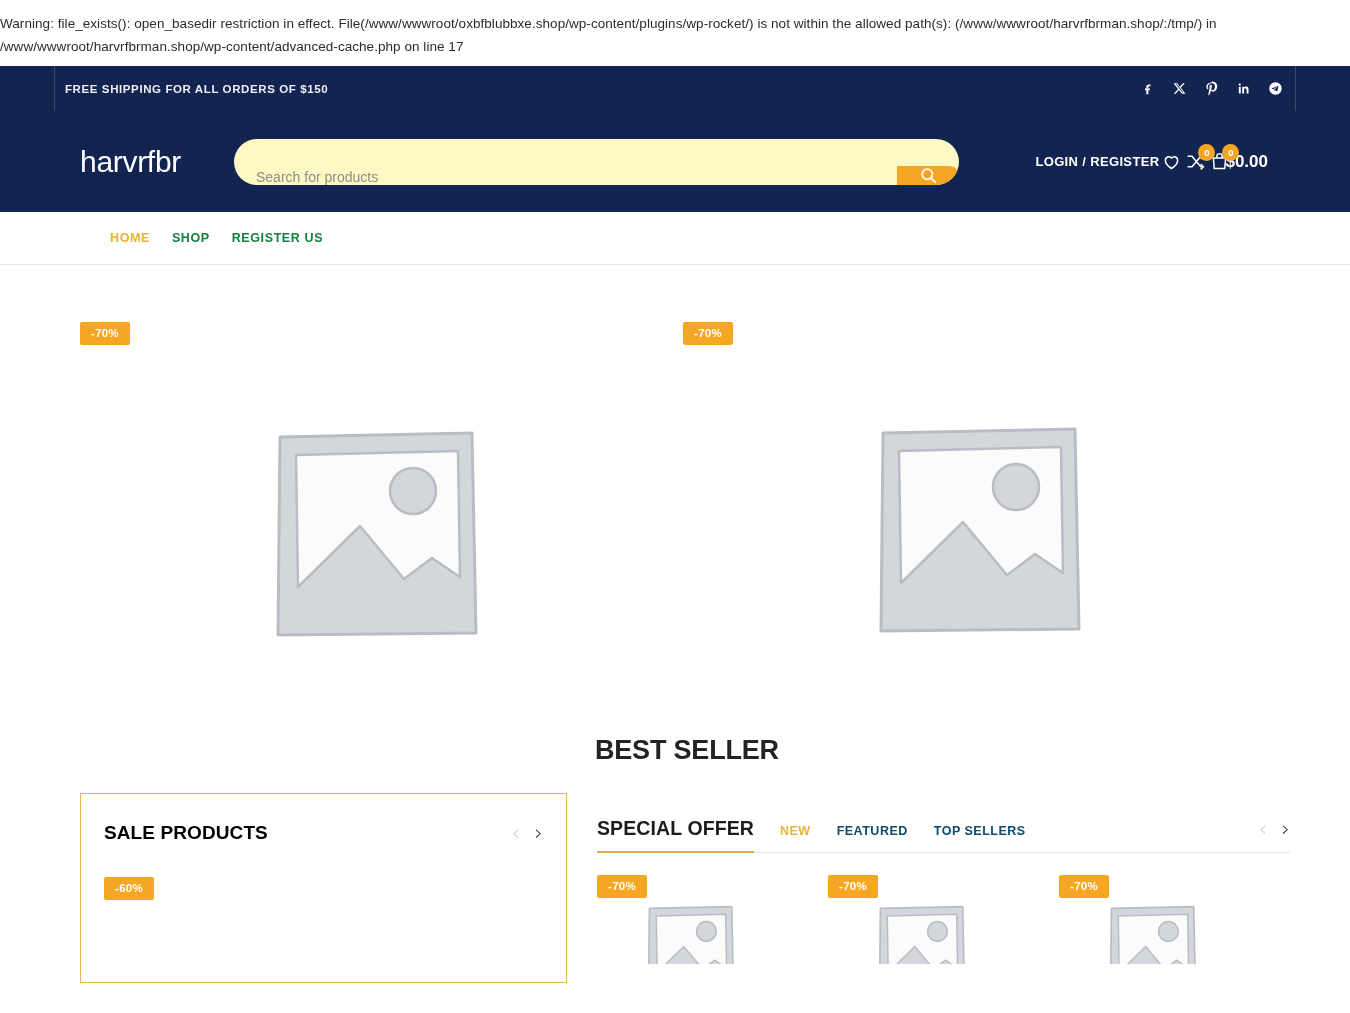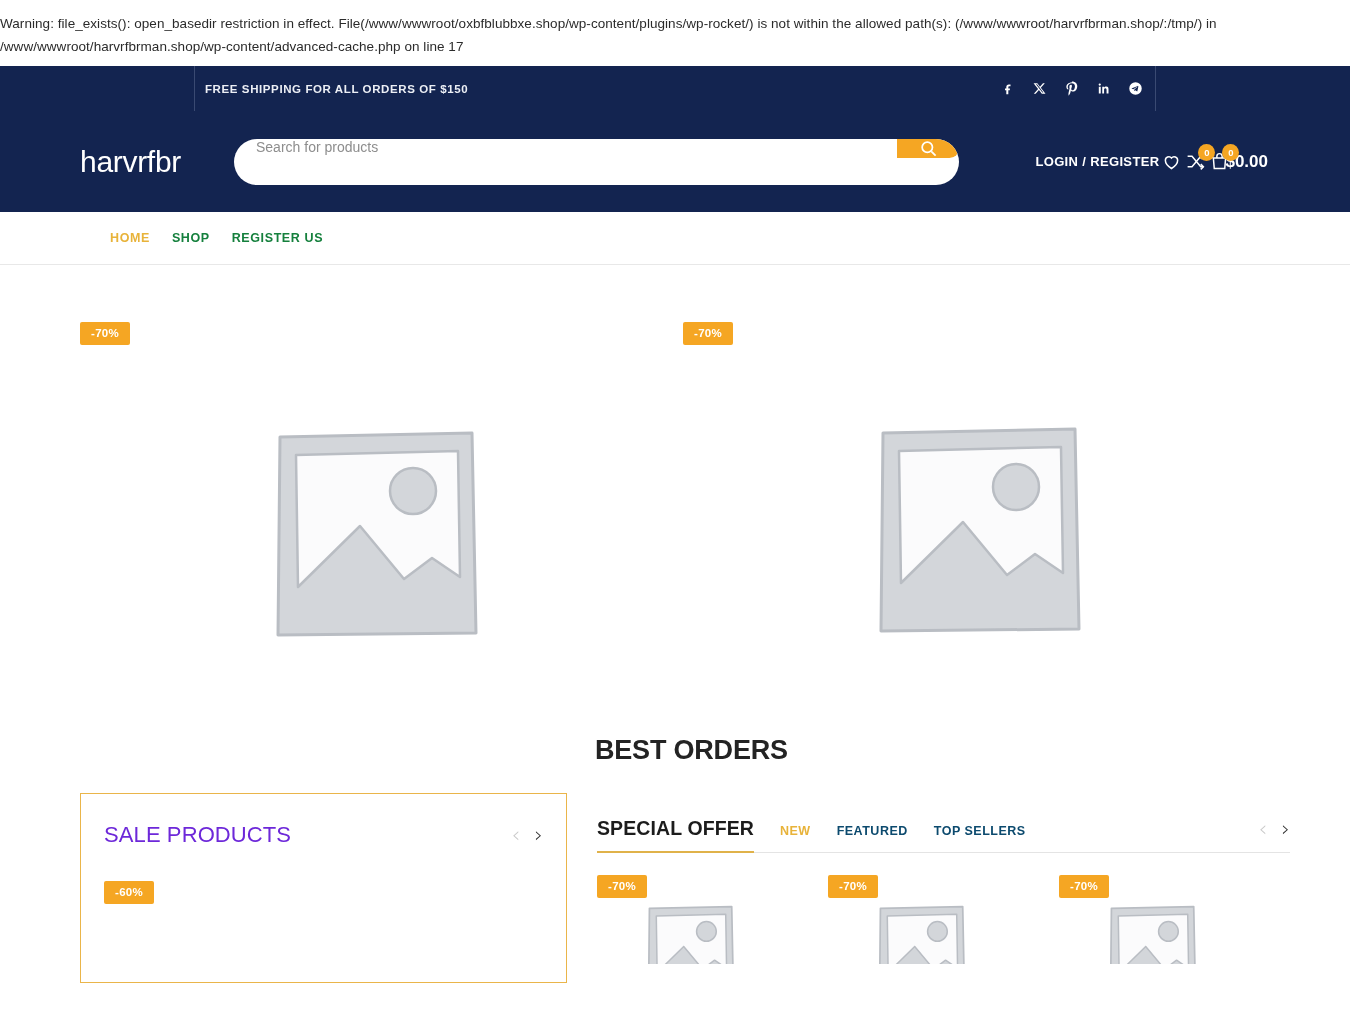--- a/index.html
+++ b/index.html
@@ -23,21 +23,21 @@
 
   
   .topbar {
     height: 45px;
     background: #132450;
     display: flex;
     align-items: stretch;
     position: relative;
   }
   .topbar-inner {
-    width: 962px;
+    width: 1242px;
     margin: 0 auto;
     display: flex;
     align-items: center;
     justify-content: space-between;
     border-left: 1px solid #3a4a72;
     border-right: 1px solid #3a4a72;
     padding: 0 0 0 10px;
   }
   .topbar-msg {
     color: #eceff5;
@@ -74,22 +74,22 @@
     font-weight: 400;
     letter-spacing: -0.3px;
     width: 148px;
     flex: none;
   }
   .searchbar {
     flex: none;
     width: 725px;
     height: 46px;
     display: flex;
-    align-items: flex-start;
-    background: #ffffff;
+    align-items: flex-end;
+    background: #fef9c3;
     border-radius: 23px;
     overflow: hidden;
     margin-left: 6px;
   }
   .search-input {
     flex: 1;
     border: none;
     outline: none;
     padding: 0 22px;
     font-size: 14px;
@@ -227,24 +227,24 @@
     padding: 28px 23px 0 23px;
     height: 190px;
     position: relative;
   }
   .panel-head {
     display: flex;
     align-items: center;
     justify-content: space-between;
   }
   .panel-title {
-    font-size: 22px;
-    font-weight: 400;
+    font-size: 19px;
+    font-weight: 700;
     letter-spacing: 0.1px;
-    color: #6d28d9;
+    color: #000000;
   }
   .arrows { display: flex; align-items: center; gap: 14px; }
   .arrow { font-size: 22px; line-height: 1; cursor: pointer; font-family: "DejaVu Sans", sans-serif; font-weight: 300; }
   .arrow.prev { color: #c9c9c9; }
   .arrow.next { color: #333333; }
 
   .offer-panel { flex: 1; position: relative; }
   .offer-head {
     display: flex;
     align-items: flex-end;
@@ -398,21 +398,21 @@
       <svg width="210" height="215" viewBox="0 0 210 215">
         <path d="M8 10 L200 6 L204 206 L6 208 Z" fill="#d3d6da" stroke="#b9bdc3" stroke-width="3" stroke-linejoin="round"></path>
         <path d="M24 28 L186 24 L188 150 L160 131 L132 152 L88 99 L26 160 Z" fill="#fbfbfc" stroke="#b9bdc3" stroke-width="2.5" stroke-linejoin="round"></path>
         <circle cx="141" cy="64" r="23" fill="#d3d6da" stroke="#b9bdc3" stroke-width="2.5"></circle>
       </svg>
     </div>
   </div>
 </div>
 
 <div class="mid" style="height:58px;">
-  <div class="best-seller">BEST ORDERS</div>
+  <div class="best-seller">BEST SELLER</div>
 </div>
 
 <div class="panels">
 
   <div class="sale-panel">
     <div class="panel-head">
       <div class="panel-title">SALE PRODUCTS</div>
       <div class="arrows">
         <span class="arrow prev">‹</span>
         <span class="arrow next">›</span>

